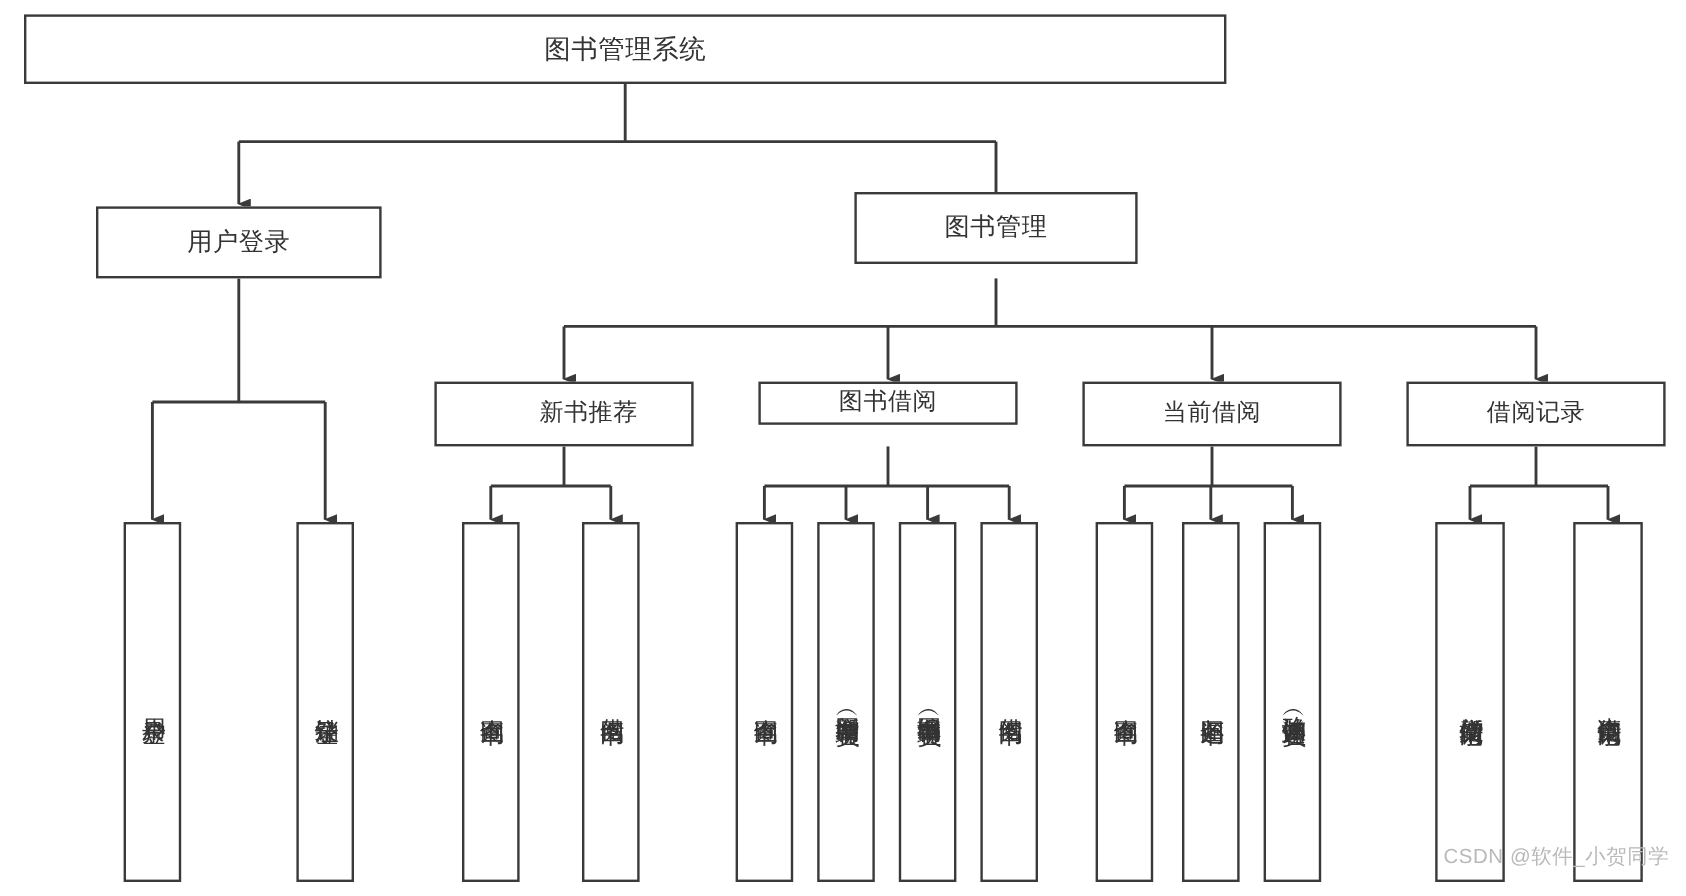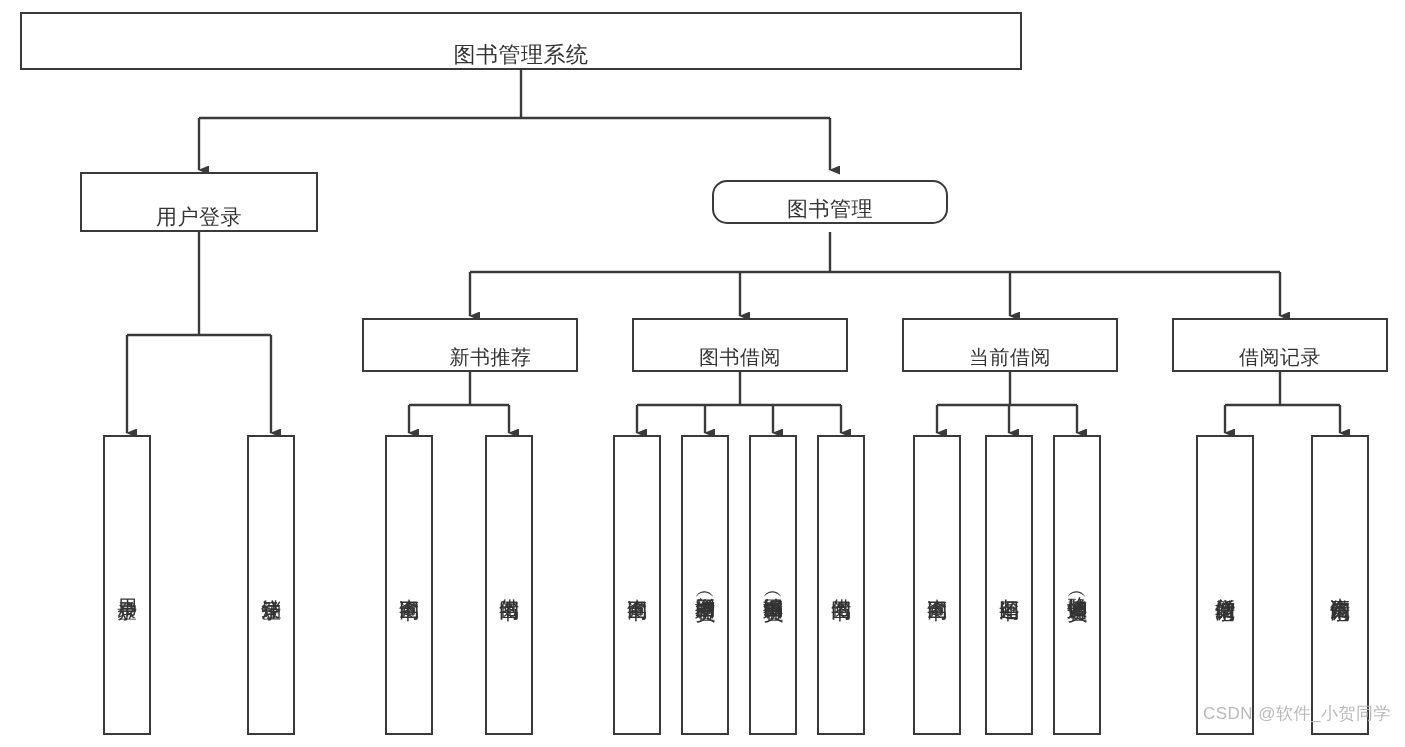--- a/index.html
+++ b/index.html
@@ -26,21 +26,21 @@
     width: 1405px;
     height: 747px;
     pointer-events: none;
   }
   .node-box {
     position: absolute;
     box-sizing: border-box;
     background: #ffffff;
     border: 2px solid #3a3a3a;
     display: flex;
-    align-items: flex-end;
+    align-items: center;
     justify-content: center;
   }
   .node-label {
     color: #333333;
     font-size: 21px;
     line-height: 1.18;
     letter-spacing: 0.5px;
     white-space: nowrap;
   }
   .node-root > .node-label { font-size: 22px; }
@@ -121,29 +121,29 @@
   </svg>
 
   <div class="node-box node-root" id="node-root" style="left: 20px; top: 12px; width: 1002px; height: 58px;">
     <span class="node-label">图书管理系统</span>
   </div>
 
   <div id="level2-container">
       <div class="node-box node-level2" style="left: 80px; top: 172px; width: 238px; height: 60px;">
         <span class="node-label">用户登录</span>
       </div>
-      <div class="node-box node-level2" style="left: 712px; top: 180px; width: 236px; height: 44px; border-radius: 15px;">
+      <div class="node-box node-level2" style="left: 712px; top: 160px; width: 236px; height: 60px;">
         <span class="node-label">图书管理</span>
       </div>
     </div>
   <div id="level3-container">
       <div class="node-box node-level3" style="left: 362px; top: 318px; width: 216px; height: 54px; padding-left: 41px;">
         <span class="node-label">新书推荐</span>
       </div>
-      <div class="node-box node-level3" style="left: 632px; top: 318px; width: 216px; height: 54px;">
+      <div class="node-box node-level3" style="left: 632px; top: 318px; width: 216px; height: 36px;">
         <span class="node-label">图书借阅</span>
       </div>
       <div class="node-box node-level3" style="left: 902px; top: 318px; width: 216px; height: 54px;">
         <span class="node-label">当前借阅</span>
       </div>
       <div class="node-box node-level3" style="left: 1172px; top: 318px; width: 216px; height: 54px;">
         <span class="node-label">借阅记录</span>
       </div>
     </div>
   <div id="leaves-container">

